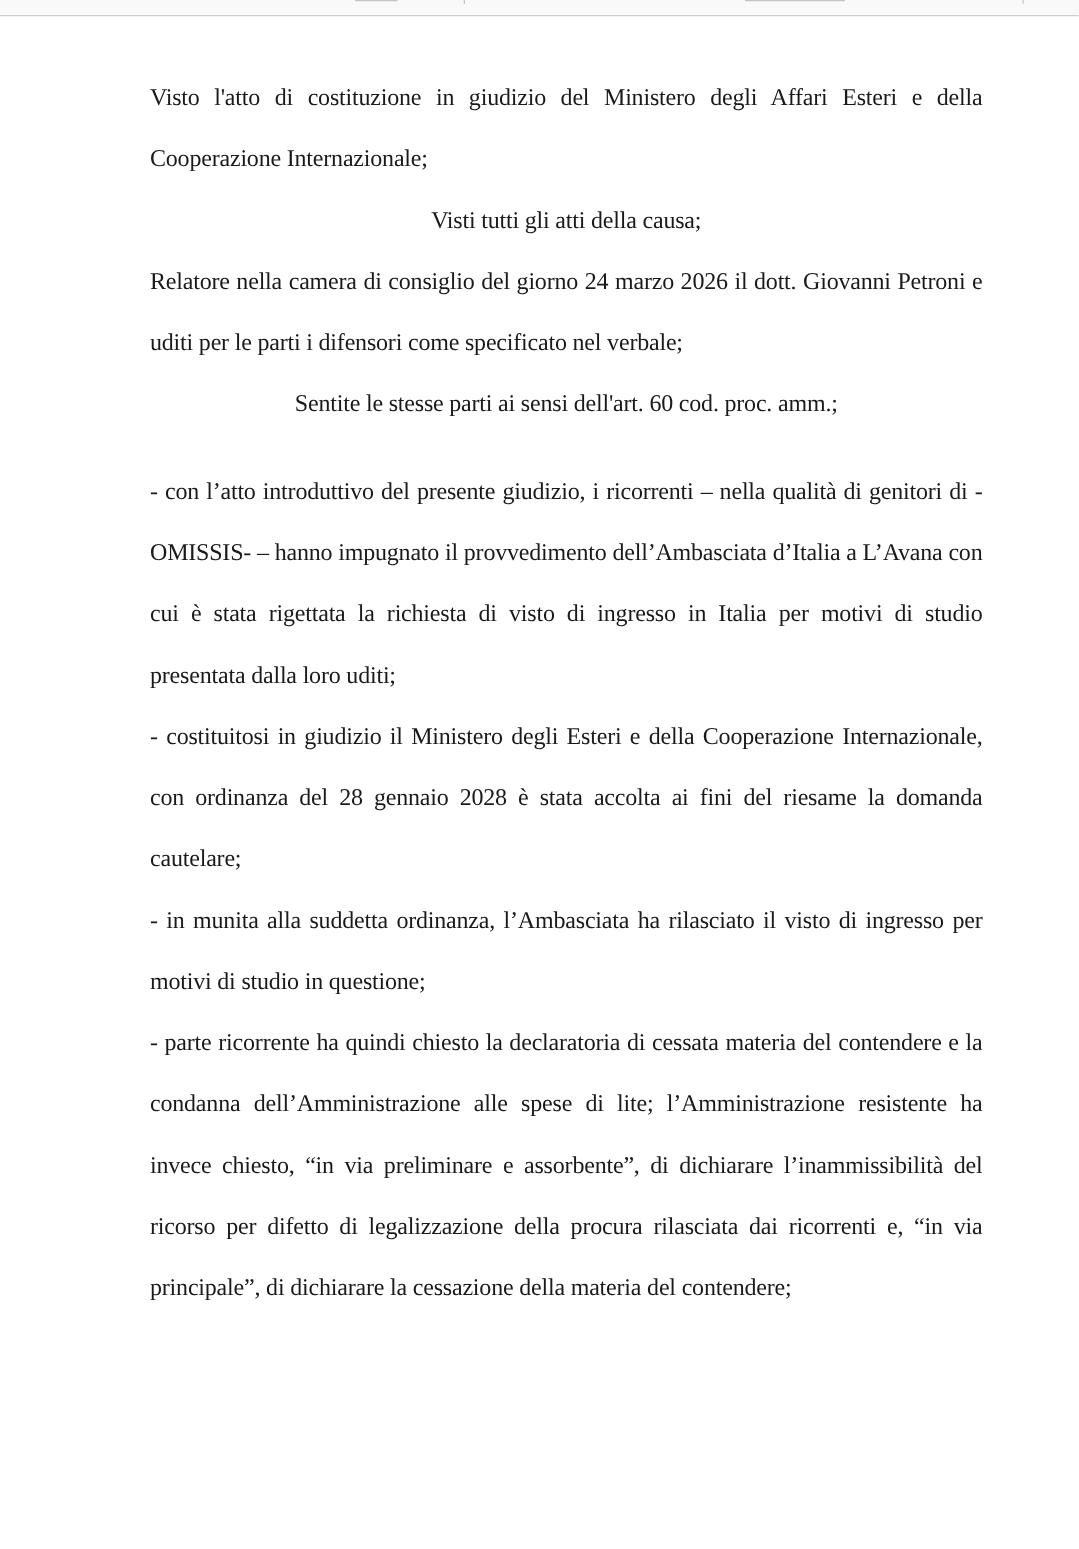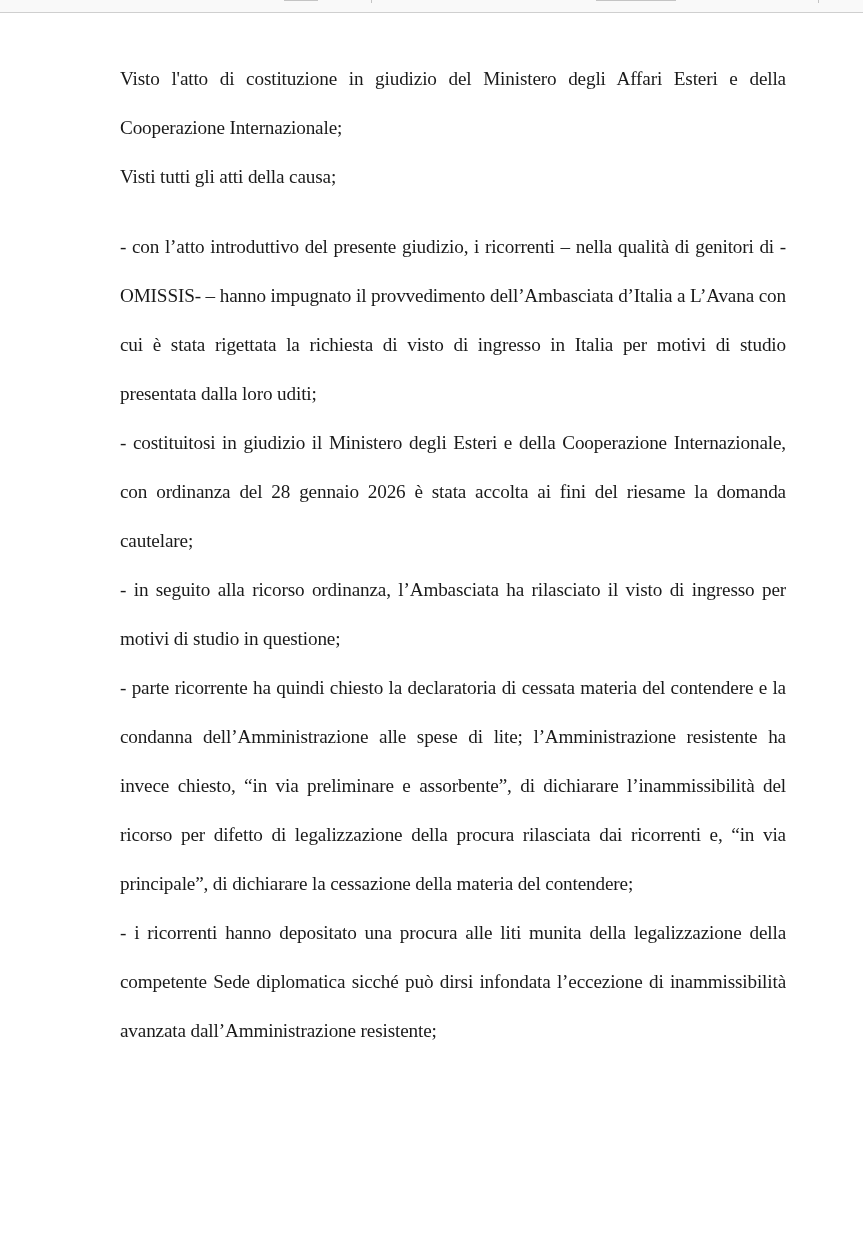--- a/index.html
+++ b/index.html
@@ -18,38 +18,39 @@
   .topbar .mark { position: absolute; top: 0; height: 1px; background: #c4c4c4; }
   .topbar .tick { position: absolute; top: 0; width: 1px; height: 3px; background: #c4c4c4; }
   .page {
     position: absolute; left: 96px; top: 54px; width: 666px;
     font-size: 19.2px;
     line-height: 49px;
     letter-spacing: -0.15px;
     margin-left: 24px;
   }
   .p { margin: 0; text-align: justify; }
-  .p.noj { text-align: left; }
+  .p.noj { text-align: center; }
   .gap { height: 21px; }
 </style>
 </head>
 <body>
 
 <div class="topbar">
   <span class="mark" style="left:284px;width:34px;"></span>
   <span class="tick" style="left:371px;"></span>
   <span class="mark" style="left:596px;width:80px;"></span>
   <span class="tick" style="left:818px;"></span>
 </div>
 
 <div class="page">
   <p class="p">Visto l'atto di costituzione in giudizio del Ministero degli Affari Esteri e della Cooperazione Internazionale;</p>
   <p class="p noj">Visti tutti gli atti della causa;</p>
+  <p class="p">Relatore nella camera di consiglio del giorno 24 marzo 2026 il dott. Giovanni Petroni e uditi per le parti i difensori come specificato nel verbale;</p>
+  <p class="p noj">Sentite le stesse parti ai sensi dell'art. 60 cod. proc. amm.;</p>
 
   <div class="gap"></div>
 
   <p class="p">- con l’atto introduttivo del presente giudizio, i ricorrenti – nella qualità di genitori di -OMISSIS- – hanno impugnato il provvedimento dell’Ambasciata d’Italia a L’Avana con cui è stata rigettata la richiesta di visto di ingresso in Italia per motivi di studio presentata dalla loro uditi;</p>
-  <p class="p">- costituitosi in giudizio il Ministero degli Esteri e della Cooperazione Internazionale, con ordinanza del 28 gennaio 2026 è stata accolta ai fini del riesame la domanda cautelare;</p>
-  <p class="p">- in seguito alla ricorso ordinanza, l’Ambasciata ha rilasciato il visto di ingresso per motivi di studio in questione;</p>
+  <p class="p">- costituitosi in giudizio il Ministero degli Esteri e della Cooperazione Internazionale, con ordinanza del 28 gennaio 2028 è stata accolta ai fini del riesame la domanda cautelare;</p>
+  <p class="p">- in munita alla suddetta ordinanza, l’Ambasciata ha rilasciato il visto di ingresso per motivi di studio in questione;</p>
   <p class="p">- parte ricorrente ha quindi chiesto la declaratoria di cessata materia del contendere e la condanna dell’Amministrazione alle spese di lite; l’Amministrazione resistente ha invece chiesto, “in via preliminare e assorbente”, di dichiarare l’inammissibilità del ricorso per difetto di legalizzazione della procura rilasciata dai ricorrenti e, “in via principale”, di dichiarare la cessazione della materia del contendere;</p>
 
-  <p class="p">- i ricorrenti hanno depositato una procura alle liti munita della legalizzazione della competente Sede diplomatica sicché può dirsi infondata l’eccezione di inammissibilità avanzata dall’Amministrazione resistente;</p>
 </div>
 
 </body></html>

